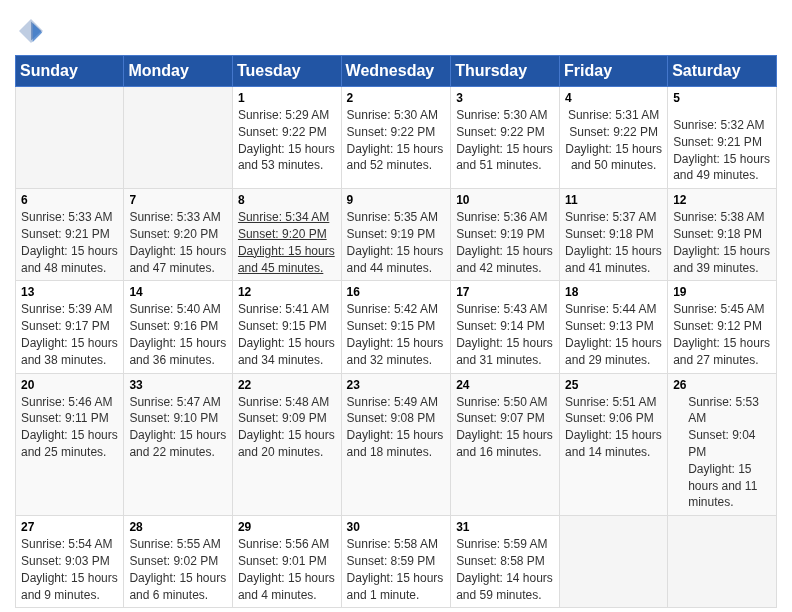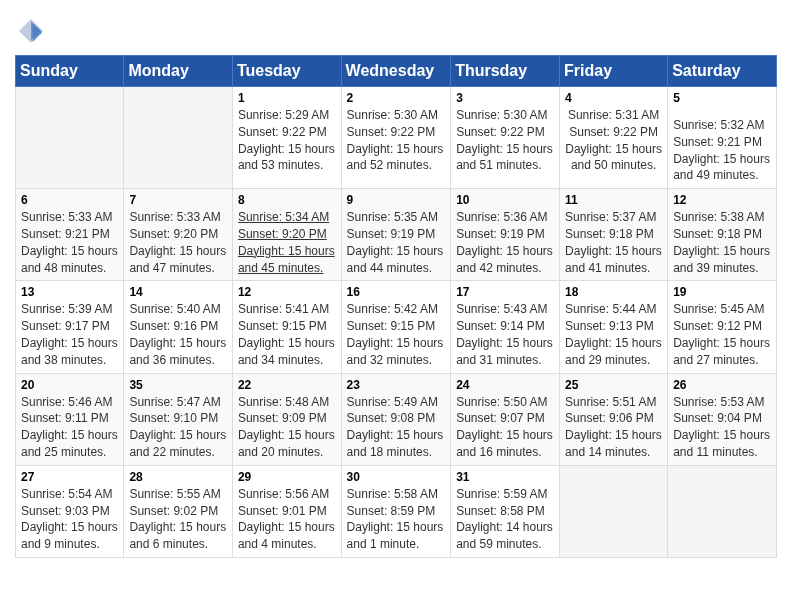--- a/index.html
+++ b/index.html
@@ -247,21 +247,21 @@
         </td>
       </tr>
       <tr>
         <td>
           <div class="day-num">20</div>
           <div class="day-info" style="white-space: pre-line;">Sunrise: 5:46 AM
 Sunset: 9:11 PM
 Daylight: 15 hours and 25 minutes.</div>
         </td>
         <td>
-          <div class="day-num">35</div>
+          <div class="day-num">33</div>
           <div class="day-info" style="white-space: pre-line;">Sunrise: 5:47 AM
 Sunset: 9:10 PM
 Daylight: 15 hours and 22 minutes.</div>
         </td>
         <td>
           <div class="day-num">22</div>
           <div class="day-info" style="white-space: pre-line;">Sunrise: 5:48 AM
 Sunset: 9:09 PM
 Daylight: 15 hours and 20 minutes.</div>
         </td>
@@ -278,21 +278,21 @@
 Daylight: 15 hours and 16 minutes.</div>
         </td>
         <td>
           <div class="day-num">25</div>
           <div class="day-info" style="white-space: pre-line;">Sunrise: 5:51 AM
 Sunset: 9:06 PM
 Daylight: 15 hours and 14 minutes.</div>
         </td>
         <td>
           <div class="day-num">26</div>
-          <div class="day-info" style="white-space: pre-line;">Sunrise: 5:53 AM
+          <div class="day-info" style="white-space: pre-line; margin-left: 15px;">Sunrise: 5:53 AM
 Sunset: 9:04 PM
 Daylight: 15 hours and 11 minutes.</div>
         </td>
       </tr>
       <tr>
         <td>
           <div class="day-num">27</div>
           <div class="day-info" style="white-space: pre-line;">Sunrise: 5:54 AM
 Sunset: 9:03 PM
 Daylight: 15 hours and 9 minutes.</div>

